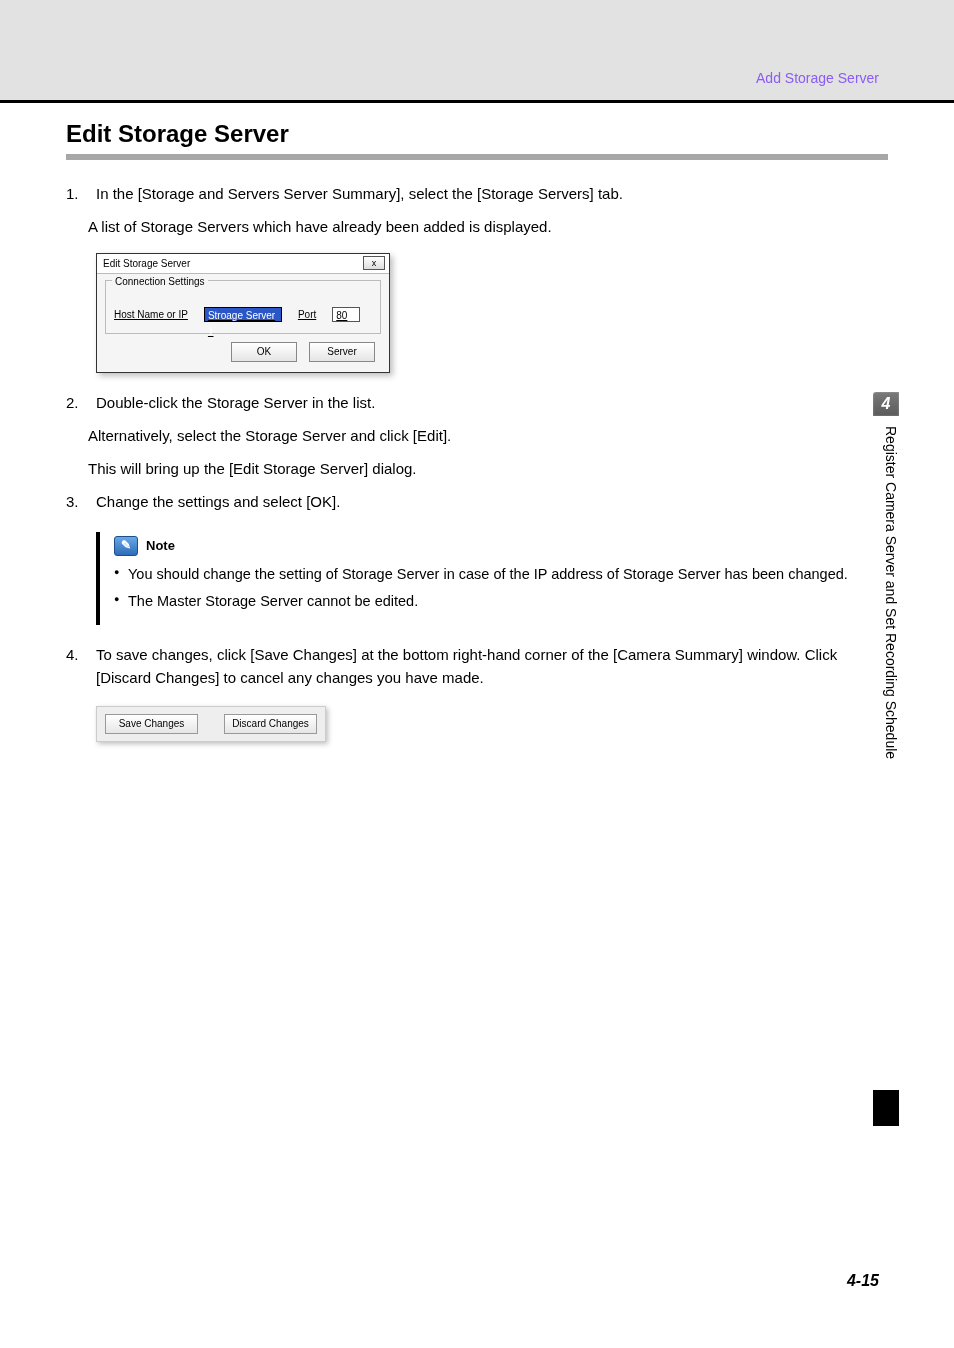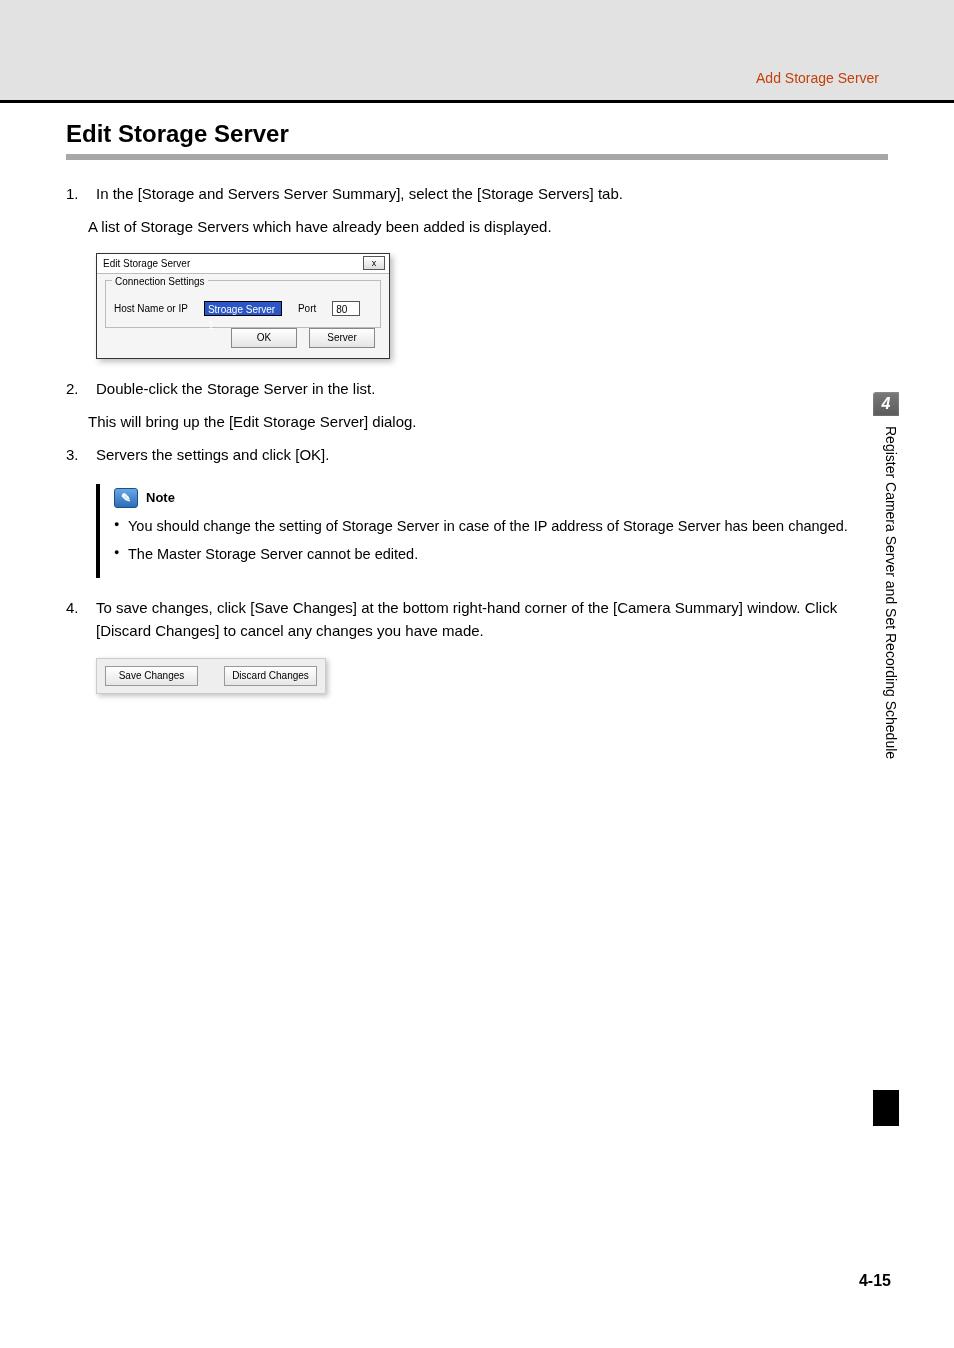--- a/index.html
+++ b/index.html
@@ -20,21 +20,21 @@
     position: absolute;
     left: 0; top: 0;
     width: 954px; height: 100px;
     background: #e2e2e2;
   }
   .header-label {
     position: absolute;
     right: 75px;
     top: 70px;
     font-size: 14px;
-    color: #c2410c;
+    color: #8b5cf6;
   }
   .hr-dark {
     position: absolute;
     left: 0; top: 100px;
     width: 954px; height: 3px;
     background: #000;
   }
   .section-title {
     position: absolute;
     left: 66px; top: 120px;
@@ -84,23 +84,24 @@
     width: 22px; height: 14px;
     border: 1px solid #555;
     background: linear-gradient(#fff,#ddd);
     text-align: center;
     line-height: 12px;
     font-size: 9px;
   }
   .dlg-body { padding: 6px 8px 10px 8px; }
   .fieldset {
     border: 1px solid #bbb;
-    padding: 20px 8px 10px 8px;
+    padding: 26px 8px 10px 8px;
     position: relative;
-    margin-bottom: 0;
+    margin-bottom: 8px;
+    text-decoration: underline;
   }
   .fieldset-legend {
     position: absolute; top: -7px; left: 6px;
     background: #f5f5f5; padding: 0 3px;
     font-size: 10px;
   }
   .field-row { display: flex; align-items: center; gap: 16px; }
   .fld-label { font-size: 10px; }
   .fld-input {
     border: 1px solid #555;
@@ -188,21 +189,22 @@
   }
   .side-tab-black {
     position: absolute;
     right: 55px; top: 1090px;
     width: 26px; height: 36px;
     background: #000;
   }
 
   .page-number {
     position: absolute;
-    right: 63px; bottom: 58px;
+    right: 75px; bottom: 58px;
+    font-style: italic;
     font-weight: bold;
     font-size: 16px;
   }
 </style>
 </head>
 <body>
 
 <div class="page">
   <div class="top-gray"></div>
   <div class="header-label">Add Storage Server</div>
@@ -241,26 +243,29 @@
           </div>
         </div>
       </div>
     </div>
 
     <div class="step">
       <div class="step-num">2.</div>
       <div class="step-body">Double-click the Storage Server in the list.</div>
     </div>
     <div class="step-sub para">
+      <span>Alternatively, select the Storage Server and click [</span><span>Edit</span><span>].</span>
+    </div>
+    <div class="step-sub para">
       <span>This will bring up the [</span><span>Edit Storage Server</span><span>] dialog.</span>
     </div>
 
     <div class="step">
       <div class="step-num">3.</div>
-      <div class="step-body">Servers the settings and click [OK].</div>
+      <div class="step-body">Change the settings and select [OK].</div>
     </div>
 
     <div class="note-block">
       <div class="note-header">
         <div class="note-icon">✎</div>
         <div class="note-title">Note</div>
       </div>
       <ul class="note-list">
         <li>You should change the setting of Storage Server in case of the IP address of Storage Server has been changed.</li>
         <li>The Master Storage Server cannot be edited.</li>

